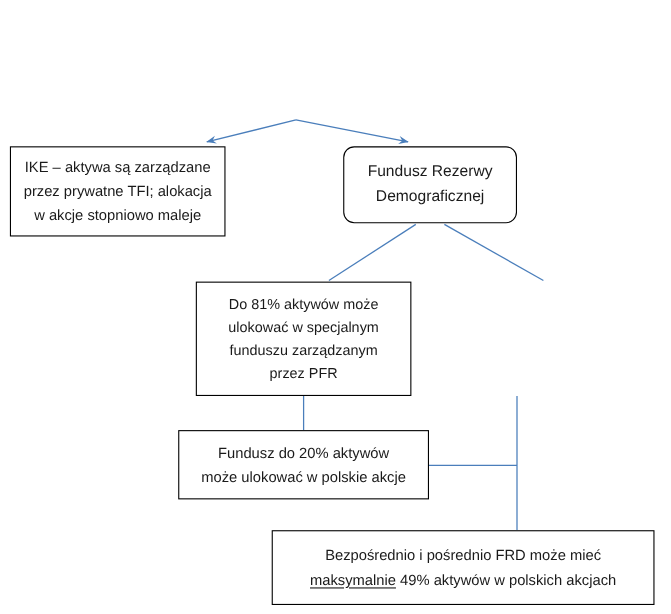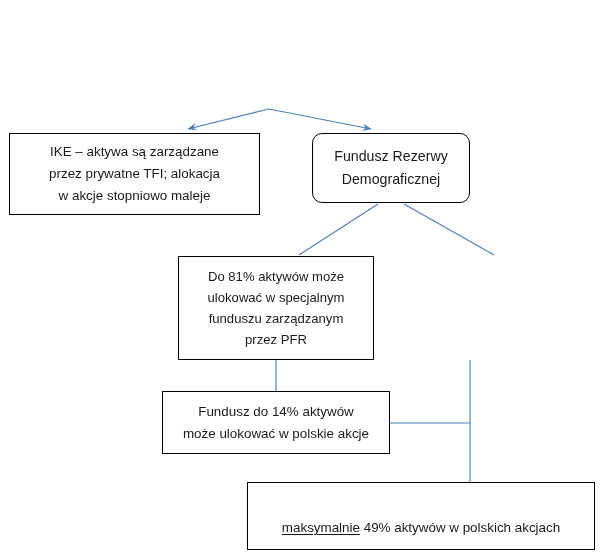--- a/index.html
+++ b/index.html
@@ -31,21 +31,21 @@
   }
   .node .txt {
     display: block;
     width: 100%;
     padding: 0 6px;
     box-sizing: border-box;
     white-space: pre-line;
     line-height: 1.62;
   }
   .n-top       { left: 160px; top: 6px;   width: 219px; height: 102px; font-size: 13.6px; }
-  .n-ike       { left: 9px;   top: 133px; width: 251px; height: 82px;  font-size: 13.4px; }
+  .n-ike       { left: 9px;   top: 133px; width: 196px; height: 82px;  font-size: 13.4px; }
   .n-frd       { left: 312px; top: 133px; width: 158px; height: 70px;  font-size: 14.2px; border-radius: 10px; }
   .n-70        { left: 178px; top: 256px; width: 196px; height: 104px; font-size: 13.1px; }
   .n-30        { left: 409px; top: 256px; width: 184px; height: 104px; font-size: 13.1px; }
   .n-fund70    { left: 162px; top: 391px; width: 228px; height: 63px;  font-size: 13.4px; }
   .n-bottom    { left: 247px; top: 482px; width: 348px; height: 68px;  font-size: 13.4px; }
 
   .n-bottom .txt { line-height: 1.72; }
 
   u.uline { text-decoration: underline; text-underline-offset: 2px; }
 
@@ -100,21 +100,21 @@
 
   <div class="node n-70">
     <span class="txt">Do 81% aktywów może
 ulokować w specjalnym
 funduszu  zarządzanym
 przez PFR</span>
   </div>
 
 
   <div class="node n-fund70">
-    <span class="txt">Fundusz  do  14% aktywów
+    <span class="txt">Fundusz  do  20% aktywów
 może ulokować w polskie akcje</span>
   </div>
 
   <div class="node n-bottom">
-    <span class="txt"><br><u class="uline">maksymalnie</u><span> 49% aktywów w polskich akcjach</span></span>
+    <span class="txt"><span>Bezpośrednio i pośrednio FRD może mieć</span><br><u class="uline">maksymalnie</u><span> 49% aktywów w polskich akcjach</span></span>
   </div>
 
 </div>
 
 </body></html>

